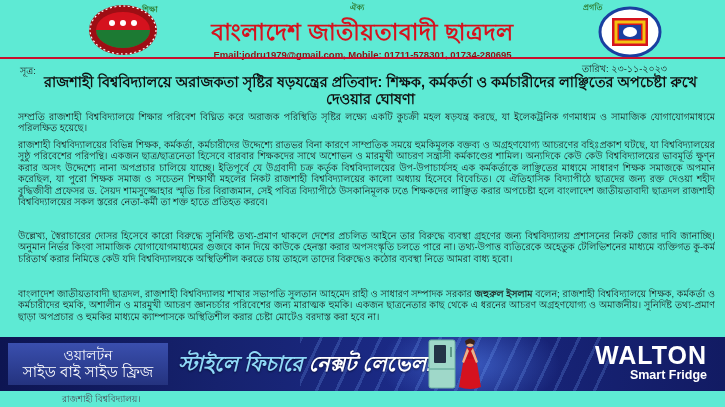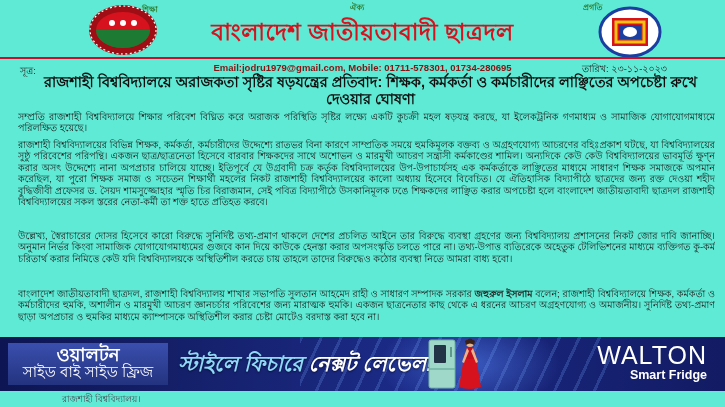--- a/index.html
+++ b/index.html
@@ -10,21 +10,21 @@
   
   .motto { position:absolute; font-size:8px; color:#2e7d32; font-weight:bold; }
   #motto-left   { left:142px; top:3px; }
   #motto-center { left:350px; top:1px; }
   #motto-right  { left:583px; top:1px; }
 
   #org-name { position:absolute; left:0; right:0; top:14px; text-align:center;
     font-size:23px; font-weight:bold; color:#d5121e; letter-spacing:.5px; }
   #branch   { position:absolute; left:0; right:0; top:39px; text-align:center;
     font-size:11px; font-weight:bold; color:#d5121e; }
-  #contact  { position:absolute; left:0; right:0; top:62px; text-align:center;
+  #contact  { position:absolute; left:0; right:0; top:49px; text-align:center;
     font-size:9.5px; font-weight:bold; color:#8b1212; }
 
   #left-logo  { position:absolute; left:88px; top:4px; }
   #right-logo { position:absolute; left:598px; top:6px; }
 
   #head-rule { position:absolute; left:0; top:57px; width:725px; height:2px;
     background:#c8102e; }
 
   #ref-label  { position:absolute; left:20px; top:64px; font-size:9.5px; color:#222; }
   #date-label { position:absolute; right:58px; top:62px; font-size:9.5px; color:#222; }
@@ -49,34 +49,34 @@
     overflow:hidden; cursor:pointer; }
   #ad-banner .streaks { position:absolute; left:300px; top:0; width:310px; height:54px;
     background:repeating-linear-gradient(115deg, rgba(120,170,255,.22) 0 3px,
       rgba(0,0,0,0) 3px 18px); }
   #ad-banner .glow { position:absolute; left:380px; top:-20px; width:180px; height:95px;
     background:radial-gradient(closest-side, rgba(90,140,255,.5), rgba(0,0,0,0)); }
 
   #brand-box { position:absolute; left:8px; top:6px; width:160px; height:42px;
     background:linear-gradient(#3a4fae,#24337f); display:flex; flex-direction:column;
     align-items:center; justify-content:center; }
-  #brand-box .l1 { color:#fff; font-size:18px; font-weight:bold; line-height:15px; }
+  #brand-box .l1 { color:#fff; font-size:14px; font-weight:normal; line-height:15px; }
   #brand-box .l2 { color:#fff; font-size:15px; font-weight:normal; line-height:17px; }
 
   #tagline { position:absolute; left:178px; top:11px; width:330px;
     font-size:21px; font-weight:bold; font-style:italic; white-space:nowrap;
     text-shadow:0 1px 2px rgba(0,0,20,.6); }
   #tagline .accent { color:#8fd9f7; }
   #tagline .rest { color:#ffffff; }
 
   #fridge-art { position:absolute; left:428px; top:2px; }
   #model-art  { position:absolute; left:455px; top:0px; }
 
   #walton-logo { position:absolute; right:18px; top:6px; text-align:right; }
-  #walton-logo .name { color:#fff; font-size:25px; font-weight:400;
+  #walton-logo .name { color:#fff; font-size:25px; font-weight:700;
     letter-spacing:1px; line-height:25px; }
   #walton-logo .sub  { color:#fff; font-size:12.5px; font-weight:bold; line-height:14px; }
 </style>
 </head>
 <body>
 
 <div id="page">
 
   <span id="motto-left" class="motto">শিক্ষা</span>
   <span id="motto-center" class="motto">ঐক্য</span>

